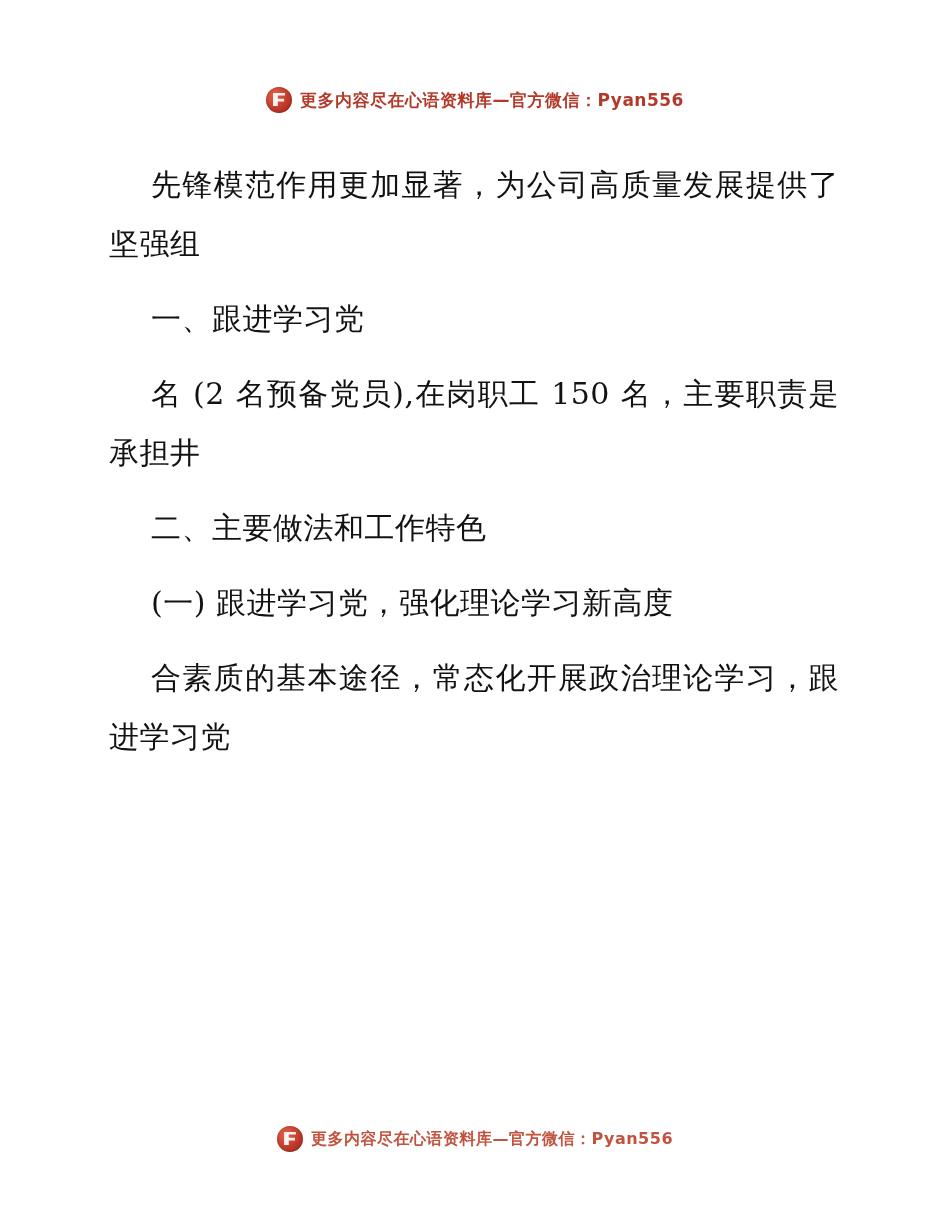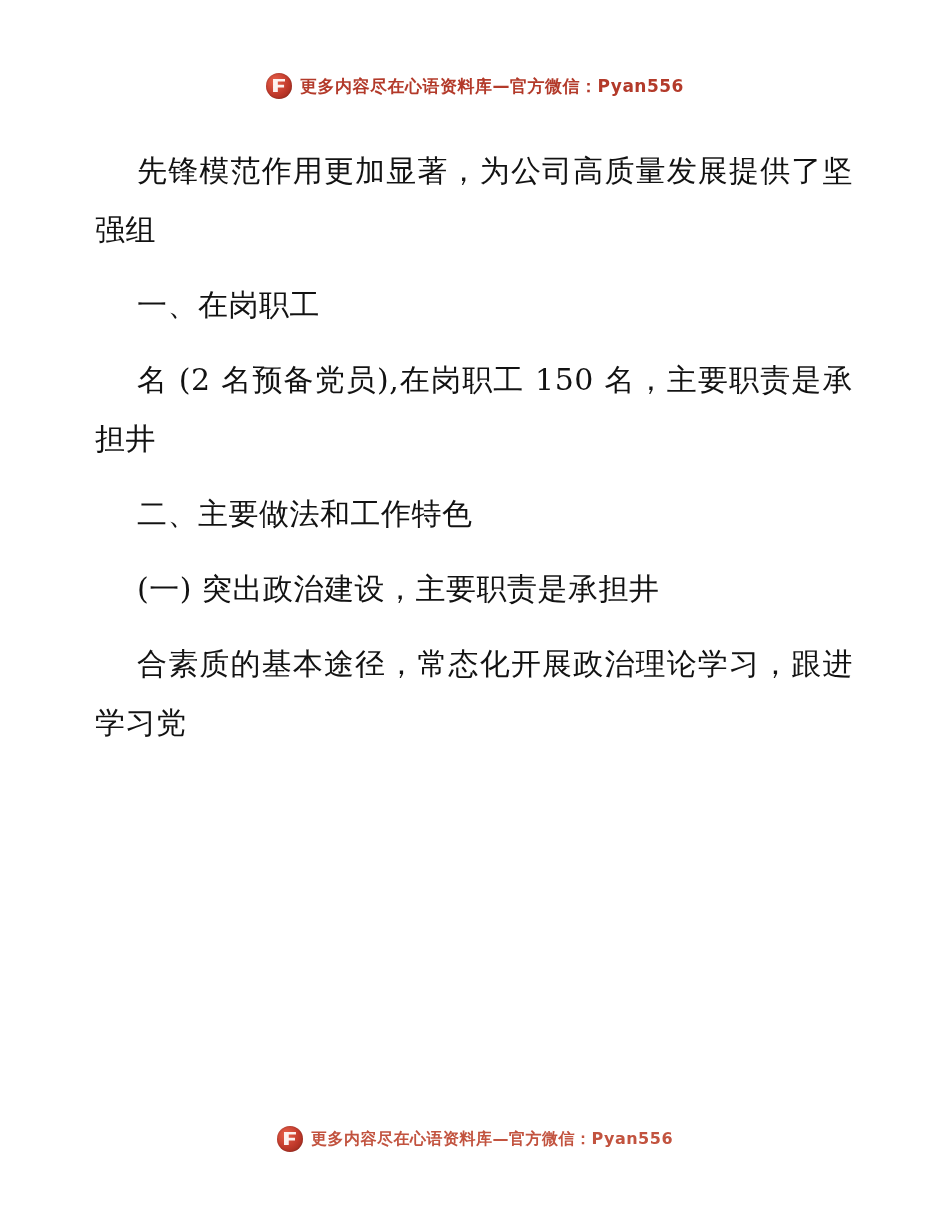--- a/index.html
+++ b/index.html
@@ -13,21 +13,21 @@
     font-family: "DejaVu Serif", serif;
     color: #1a1a1a;
     position: relative;
     overflow: hidden;
   }
 
   .page {
     width: 950px;
     height: 1230px;
     box-sizing: border-box;
-    padding: 1px;
+    padding: 15px;
     position: relative;
     display: flex;
     flex-direction: column;
   }
 
   
   .watermark {
     display: flex;
     align-items: center;
     justify-content: center;
@@ -105,24 +105,24 @@
 
 <div class="page">
 
   <div class="watermark watermark-top">
     <span class="wm-logo"></span>
     <span class="wm-text">更多内容尽在心语资料库—官方微信：Pyan556</span>
   </div>
 
   <div class="doc-body">
     <p class="para indent">先锋模范作用更加显著，为公司高质量发展提供了坚强组</p>
-    <p class="para indent">一、在岗职工</p>
+    <p class="para indent">一、跟进学习党</p>
     <p class="para indent">名 (2 名预备党员),在岗职工 150 名，主要职责是承担井</p>
     <p class="para indent">二、主要做法和工作特色</p>
-    <p class="para indent">(一) 突出政治建设，主要职责是承担井</p>
+    <p class="para indent">(一) 跟进学习党，强化理论学习新高度</p>
     <p class="para indent">合素质的基本途径，常态化开展政治理论学习，跟进学习党</p>
   </div>
 
   <div class="watermark watermark-bottom">
     <span class="wm-logo"></span>
     <span class="wm-text-2">更多内容尽在心语资料库—官方微信：Pyan556</span>
   </div>
 
 </div>
 

